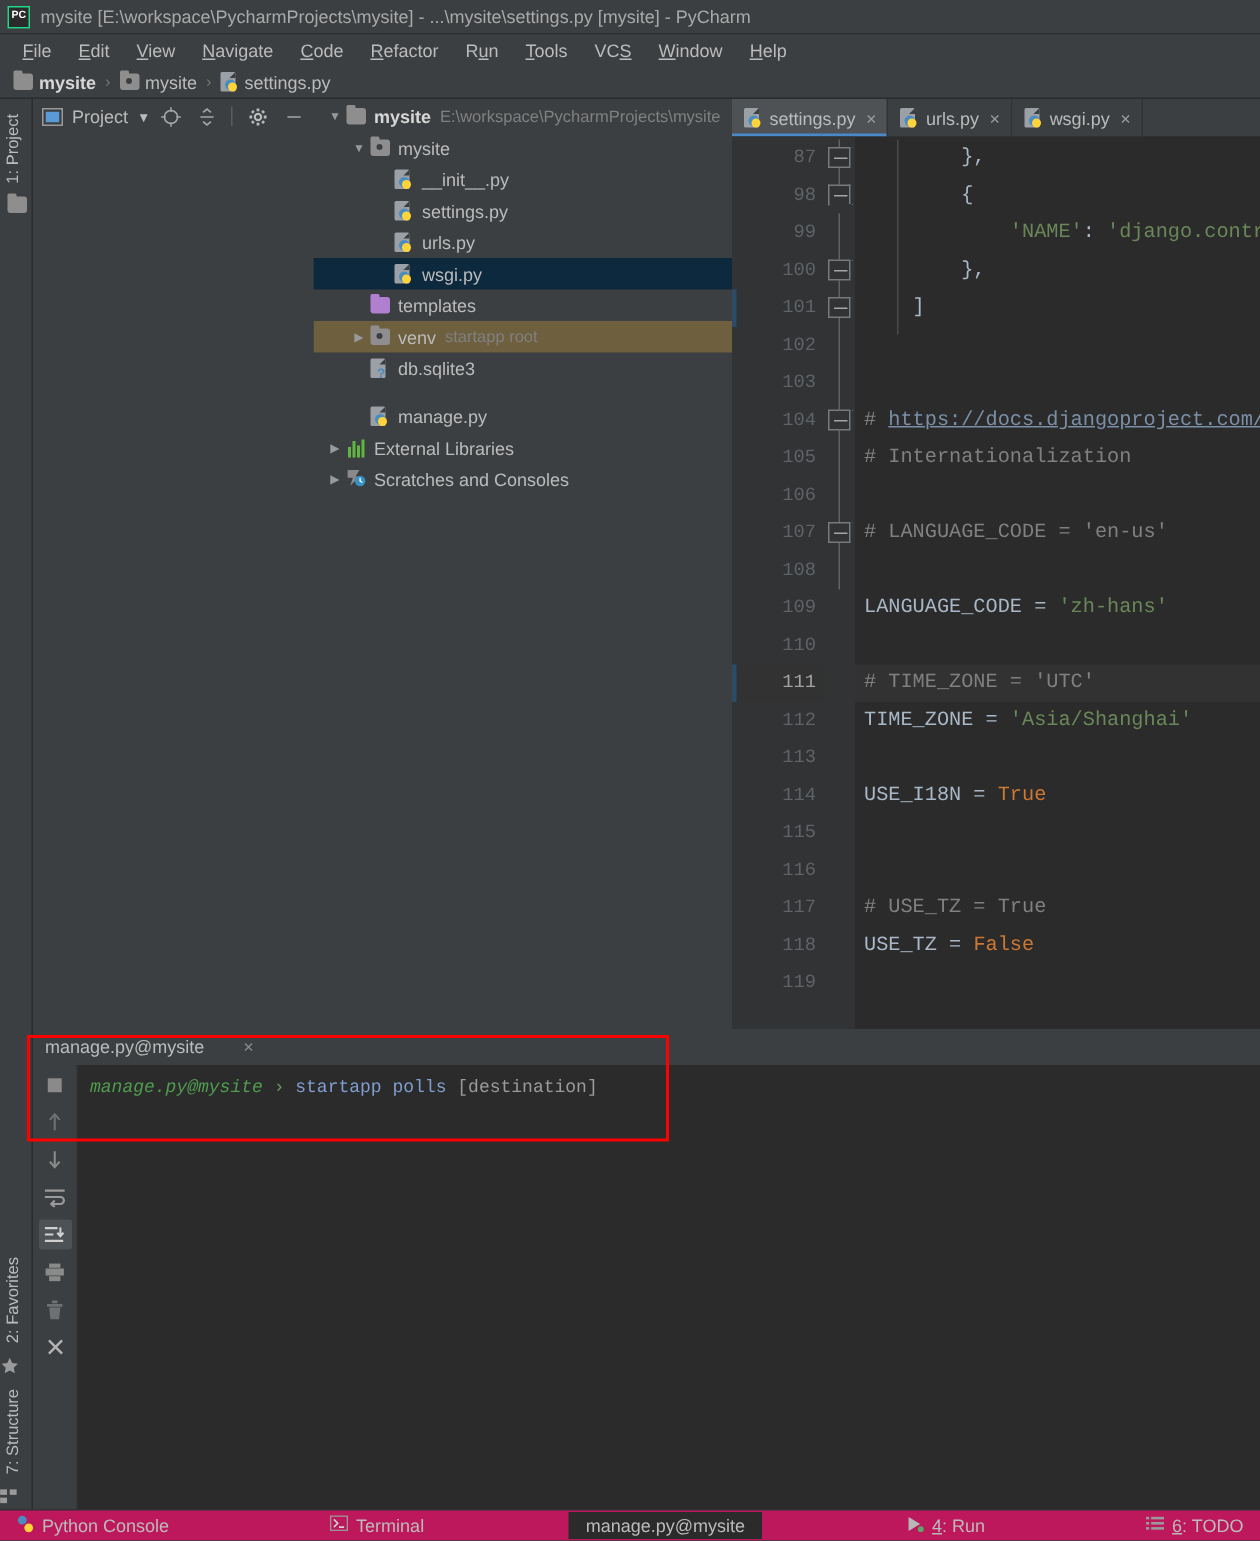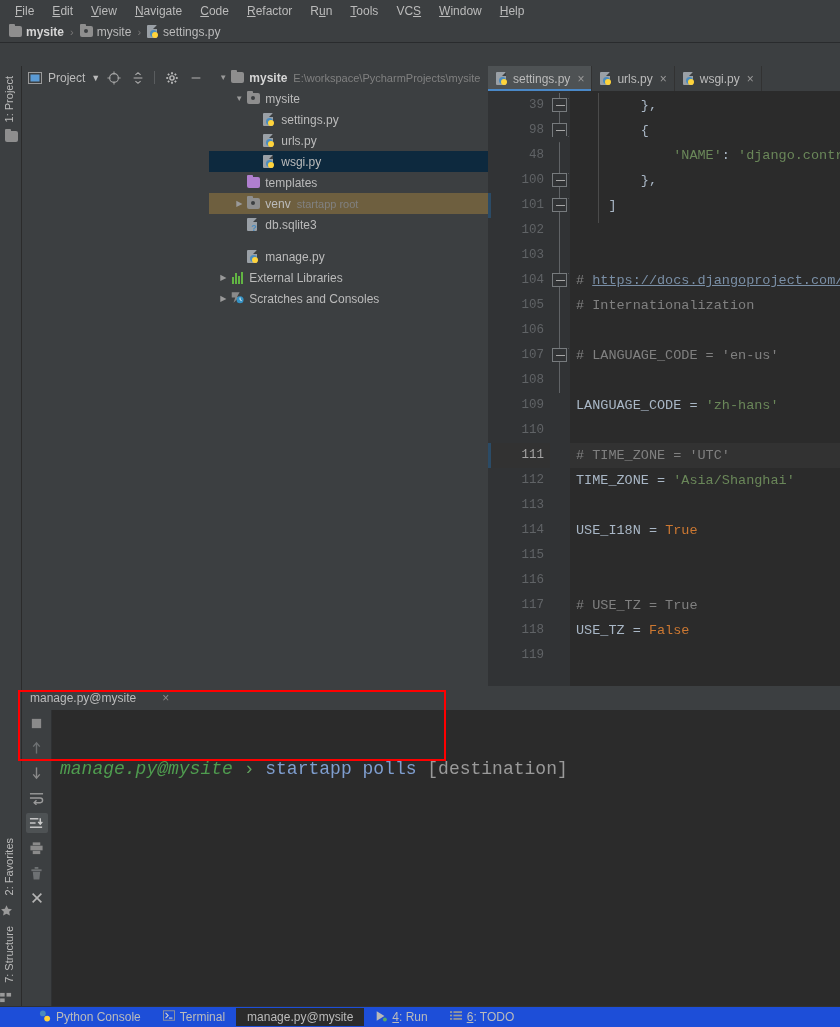--- a/index.html
+++ b/index.html
@@ -179,50 +179,54 @@
   .run-tab { display:flex; align-items:center; gap:26px; font-size:12px; color:#bbbbbb; }
   .run-tab-close { color:#8a8a8a; font-size:12px; }
   .run-body { position:absolute; left:0; top:24px; right:0; bottom:0; display:flex; }
   .run-toolbar {
     width:30px; background:#3c3f41; display:flex; flex-direction:column;
     align-items:center; padding-top:3px; gap:5px; border-right:1px solid #2f3133;
   }
   .tb-ico { width:22px; height:20px; display:flex; align-items:center; justify-content:center; cursor:default; }
   .tb-ico.active { background:#4e5254; border-radius:2px; }
   .run-console { flex:1; background:#2b2b2b; padding:5px 0 0 8px; overflow:hidden; }
-  .console-line { font-family:"Liberation Mono", monospace; font-size:18px; line-height:20px; white-space:pre;margin-top:44px; }
+  .console-line { font-family:"Liberation Mono", monospace; font-size:12px; line-height:20px; white-space:pre; }
   .c-green-i { color:#4f9c4f; font-style:italic; }
   .c-green { color:#62a05e; }
   .c-blue { color:#7f9ecf; }
   .c-gray { color:#9a9a9a; }
 
   .red-highlight {
     position:absolute; left:18px; top:690px; width:428px; height:71px;
     border:2px solid #ff0000; pointer-events:none; z-index:50;
   }
 
   
   .statusbar {
     position:absolute; left:0; right:0; bottom:0; height:21px;
-    background:#1d4ed8; display:flex; align-items:center;
-    padding-left:28px; gap:0px; border-top:1px solid #2f3133;
+    background:#be185d; display:flex; align-items:center;
+    gap:0px; border-top:1px solid #2f3133;justify-content:space-between;
   }
   .sb-item {
     display:flex; align-items:center; gap:5px; padding:2px 11px;
     font-size:12px; color:#bbbbbb; cursor:default; white-space:nowrap;
   }
   .sb-item.active { background:#2b2b2b; }
   .sb-item .mn { text-decoration:underline; }
   .svgico { display:block; }
 </style>
 </head>
 <body>
 
 <div class="app">
 
+  <div class="titlebar">
+    <div class="pc-logo">PC</div>
+    <div class="title-text">mysite [E:\workspace\PycharmProjects\mysite] - ...\mysite\settings.py [mysite] - PyCharm</div>
+  </div>
 
   <div class="menubar" id="menubar">
       <div class="menu-item"><span class="mn">F</span>ile</div>
       <div class="menu-item"><span class="mn">E</span>dit</div>
       <div class="menu-item"><span class="mn">V</span>iew</div>
       <div class="menu-item"><span class="mn">N</span>avigate</div>
       <div class="menu-item"><span class="mn">C</span>ode</div>
       <div class="menu-item"><span class="mn">R</span>efactor</div>
       <div class="menu-item">R<span class="mn">u</span>n</div>
       <div class="menu-item"><span class="mn">T</span>ools</div>
@@ -351,20 +355,31 @@
         </div>
         <div class="tree-row" style="padding-left: 40px;">
           <span class="arrow"></span>
           <span class="tree-ico">
             <span class="ic-py">
               <span class="pg"></span>
               <span class="sn1"></span>
               <span class="sn2"></span>
             </span>
           </span>
+          <span class="tree-label">__init__.py</span>
+        </div>
+        <div class="tree-row" style="padding-left: 40px;">
+          <span class="arrow"></span>
+          <span class="tree-ico">
+            <span class="ic-py">
+              <span class="pg"></span>
+              <span class="sn1"></span>
+              <span class="sn2"></span>
+            </span>
+          </span>
           <span class="tree-label">settings.py</span>
         </div>
         <div class="tree-row" style="padding-left: 40px;">
           <span class="arrow"></span>
           <span class="tree-ico">
             <span class="ic-py">
               <span class="pg"></span>
               <span class="sn1"></span>
               <span class="sn2"></span>
             </span>
@@ -469,23 +484,23 @@
             <span class="pg"></span>
             <span class="sn1"></span>
             <span class="sn2"></span>
           </span>
           <span>wsgi.py</span>
           <span class="tab-close">×</span>
         </div>
       </div>
     <div class="code-wrap">
       <div class="gutter" id="gutter">
-          <div class="gline">39</div>
+          <div class="gline">87</div>
           <div class="gline">98</div>
-          <div class="gline">48</div>
+          <div class="gline">99</div>
           <div class="gline">100</div>
           <div class="gline">101</div>
           <div class="gline">102</div>
           <div class="gline">103</div>
           <div class="gline">104</div>
           <div class="gline">105</div>
           <div class="gline">106</div>
           <div class="gline">107</div>
           <div class="gline">108</div>
           <div class="gline">109</div>

